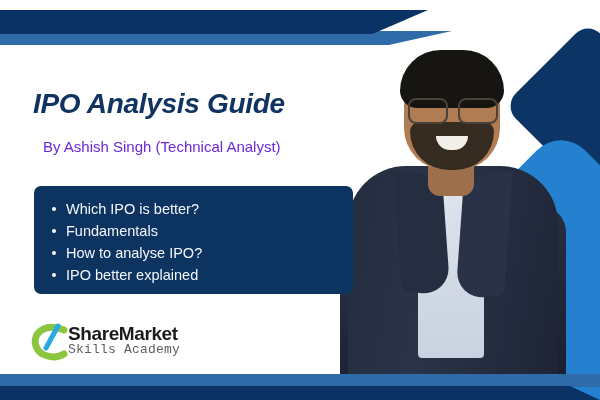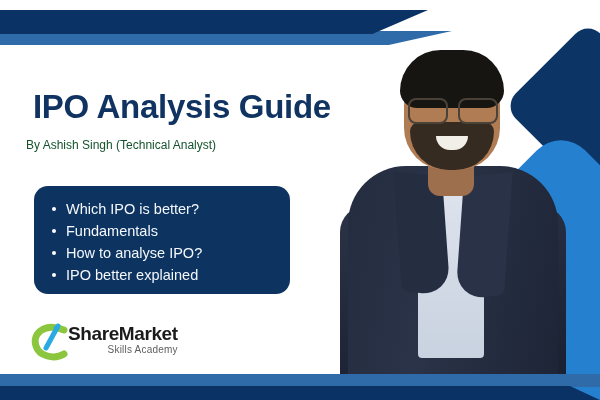--- a/index.html
+++ b/index.html
@@ -206,44 +206,45 @@
     height: 190px;
     background: linear-gradient(180deg, #262e42 0%, #191f30 100%);
     border-radius: 10px 26px 16px 10px;
   }
 
   
   #title {
     position: absolute;
     left: 33px;
     top: 88px;
-    font-size: 33px;
+    font-size: 28px;
     font-weight: bold;
     color: #103362;
     letter-spacing: -0.3px;
     white-space: nowrap;
+    font-style: italic;
   }
   #byline {
     position: absolute;
-    left: 26px;
+    left: 43px;
     top: 138px;
-    font-size: 12px;
-    color: #14532d;
+    font-size: 15px;
+    color: #6d28d9;
     white-space: nowrap;
   }
 
   
   #bullet-box {
     position: absolute;
     left: 34px;
     top: 186px;
-    width: 256px;
+    width: 319px;
     height: 108px;
     background: #0d3461;
-    border-radius: 14px;
+    border-radius: 7px;
     box-sizing: border-box;
     padding: 12px 0 0 16px;
   }
   .bullet-item {
     color: #f4f7fb;
     font-size: 14.5px;
     line-height: 22px;
     position: relative;
     padding-left: 16px;
     white-space: nowrap;
@@ -280,25 +281,26 @@
     top: 6px;
   }
   #logo-name {
     font-size: 19px;
     font-weight: bold;
     color: #1b1b1b;
     letter-spacing: -0.4px;
     line-height: 20px;
   }
   #logo-tagline {
-    font-size: 10px;
+    font-size: 13px;
     color: #5e5e5e;
     text-align: right;
     line-height: 11px;
     letter-spacing: 0.2px;
+    font-family: Liberation Mono, monospace;
   }
 </style>
 </head>
 <body>
 
 <div id="banner">
 
   <div class="deco-square" id="deco-navy-square"></div>
   <div class="deco-square" id="deco-blue-square"></div>
 

